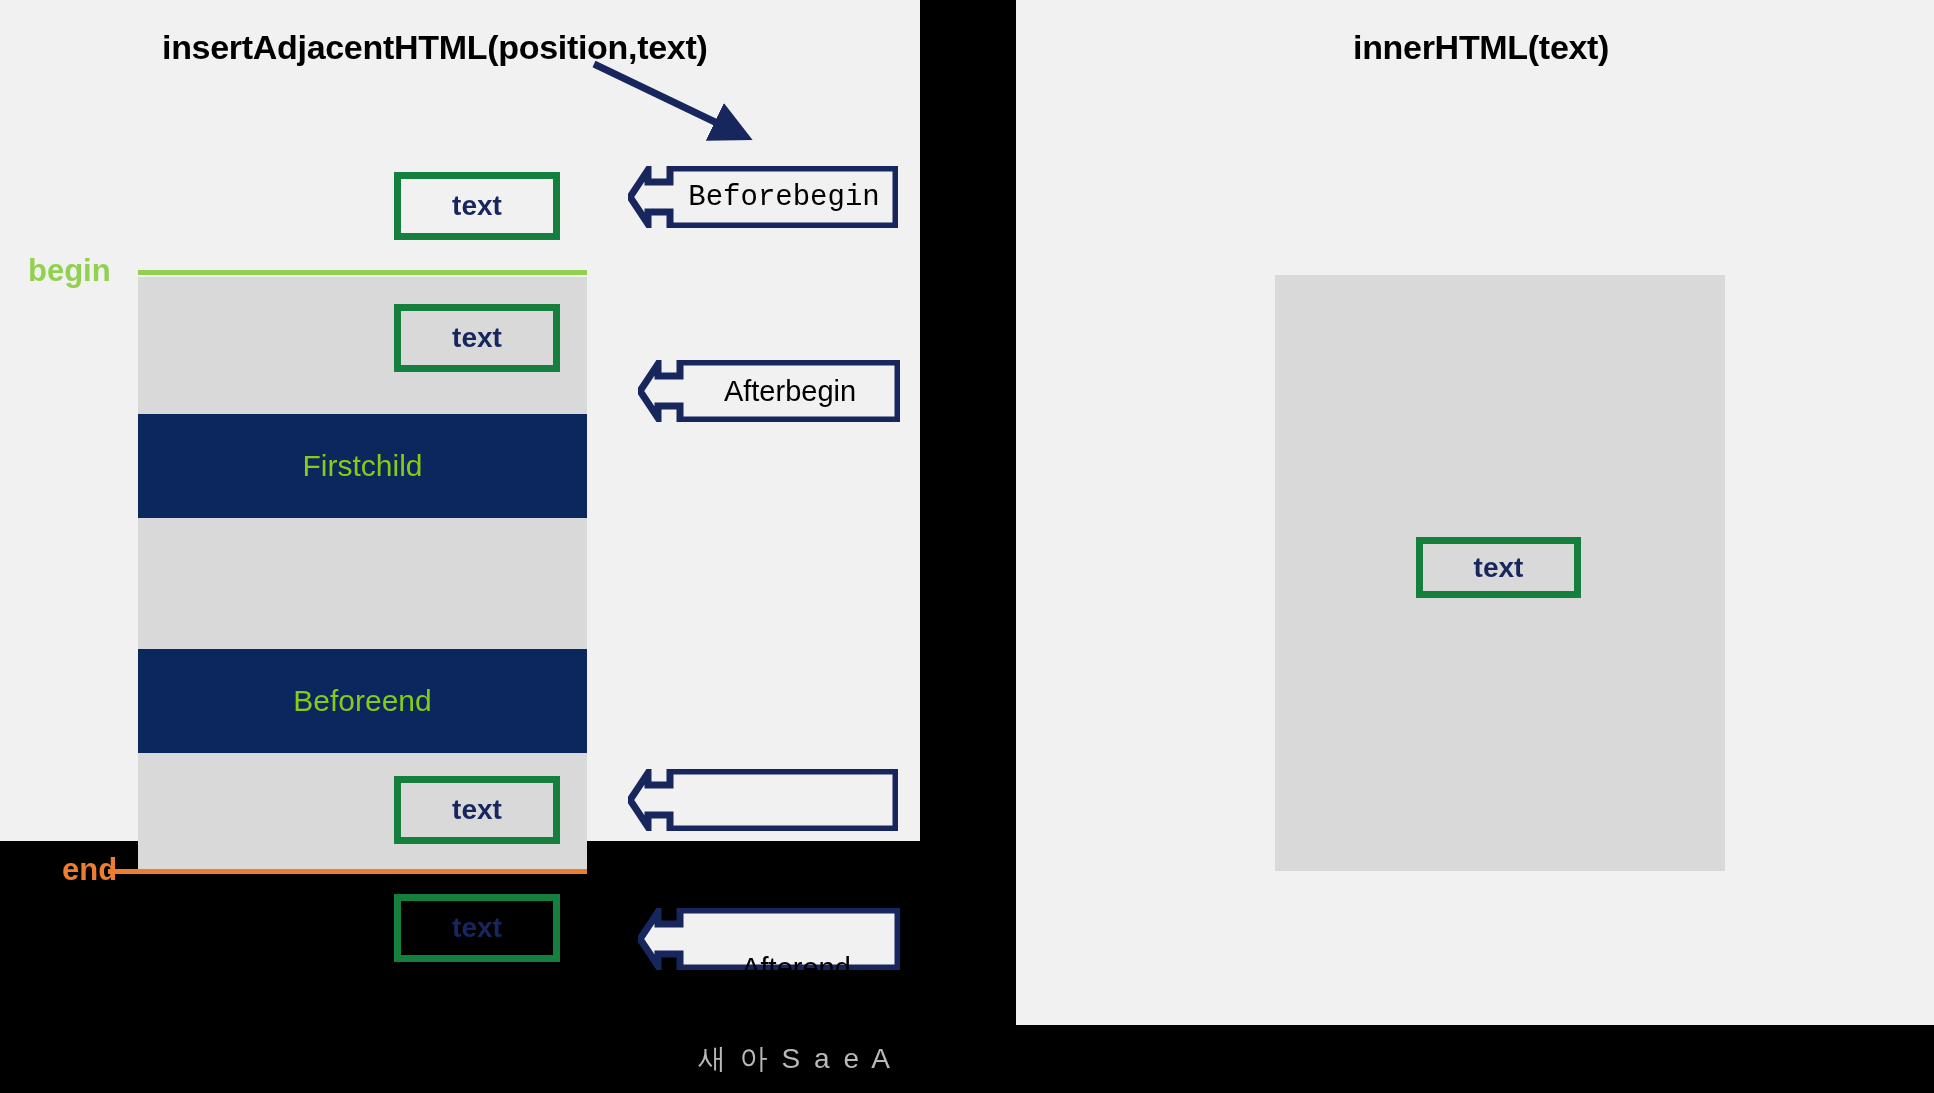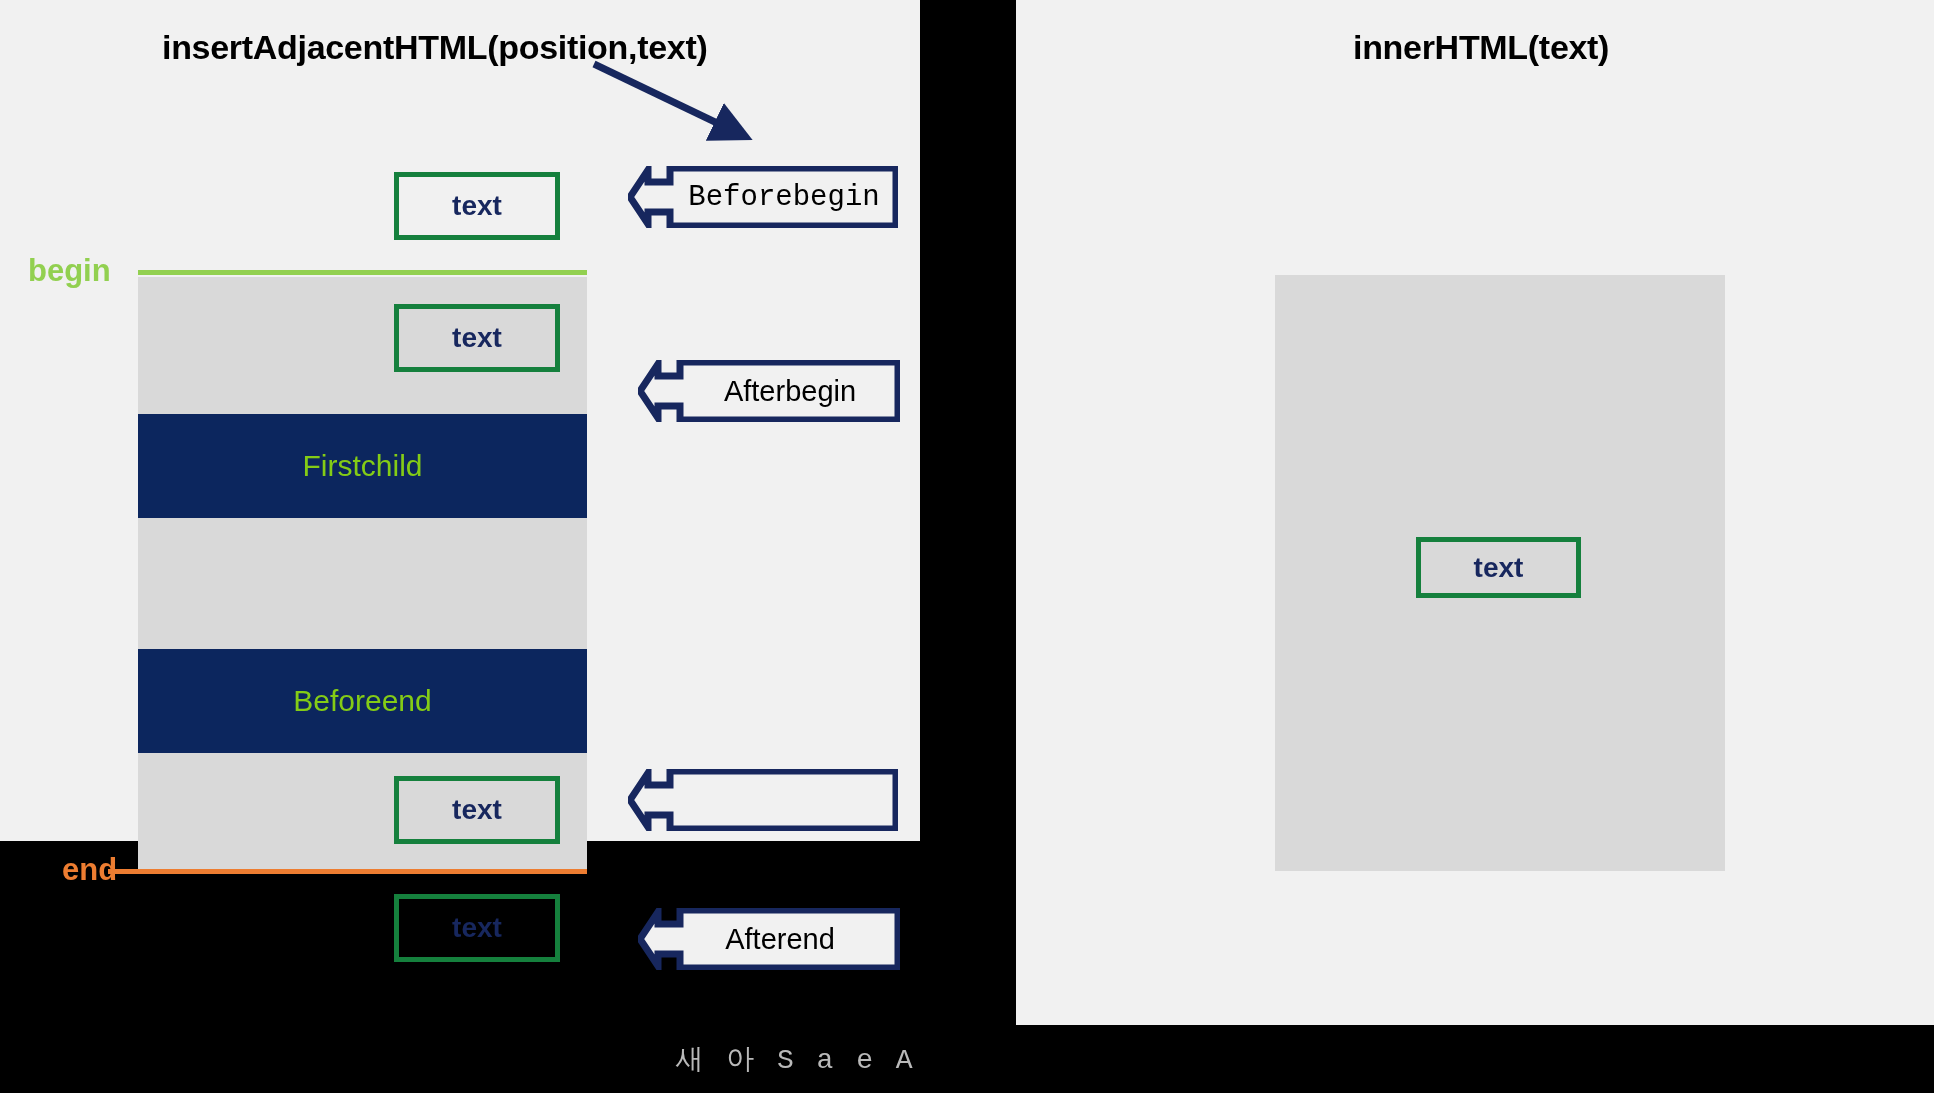--- a/index.html
+++ b/index.html
@@ -105,21 +105,21 @@
     justify-content: center;
   }
   #child-first { top: 414px; height: 104px; }
   #child-last  { top: 649px; height: 104px; }
 
   
   .text-box {
     position: absolute;
     width: 166px;
     height: 68px;
-    border: 5px solid #15803d;
+    border: 7px solid #15803d;
     box-sizing: border-box;
     color: #17275E;
     font-size: 28px;
     font-weight: bold;
     display: flex;
     align-items: center;
     justify-content: center;
   }
   #textbox-beforebegin { left: 394px; top: 172px; }
   #textbox-afterbegin  { left: 394px; top: 304px; }
@@ -164,21 +164,21 @@
     position: absolute;
     left: 0;
     top: 1025px;
     width: 1591px;
     height: 68px;
     display: flex;
     align-items: center;
     justify-content: center;
     color: #B9B9B9;
     font-size: 28px;
-    font-family: Liberation Mono, monospace;
+    font-family: Liberation Sans, sans-serif;
     letter-spacing: 3px;
   }
 </style>
 </head>
 <body>
 
 <div id="stage">
 
   <div class="panel" id="panel-left">
 
@@ -240,21 +240,21 @@
     <div class="callout" id="callout-beforeend">
       <svg width="270" height="62" viewBox="0 0 270 62">
         <path d="M 42,2 L 268,2 L 268,60 L 42,60 L 42,46 L 20,46 L 20,58 L 2,31 L 20,4 L 20,16 L 42,16 Z" fill="#F1F1F1" stroke="#17275E" stroke-width="7" stroke-linejoin="miter"></path>
       </svg>
     </div>
 
     <div class="callout" id="callout-afterend">
       <svg width="262" height="62" viewBox="0 0 262 62">
         <path d="M 42,2 L 260,2 L 260,60 L 42,60 L 42,46 L 20,46 L 20,58 L 2,31 L 20,4 L 20,16 L 42,16 Z" fill="#F1F1F1" stroke="#17275E" stroke-width="7" stroke-linejoin="miter"></path>
       </svg>
-      <div class="callout-text" style="left:32px; width:220px;">Afterend</div>
+      <div class="callout-text" style="left:48px; width:220px;margin-top:29px;">Afterend</div>
     </div>
 
   </div>
 
   <div class="black-bar-v"></div>
 
   <div class="panel" id="panel-right">
     <div class="panel-title" id="title-right" style="left:337px;">innerHTML(text)</div>
 
     <div id="inner-parent-box" style="left:259px;"></div>

